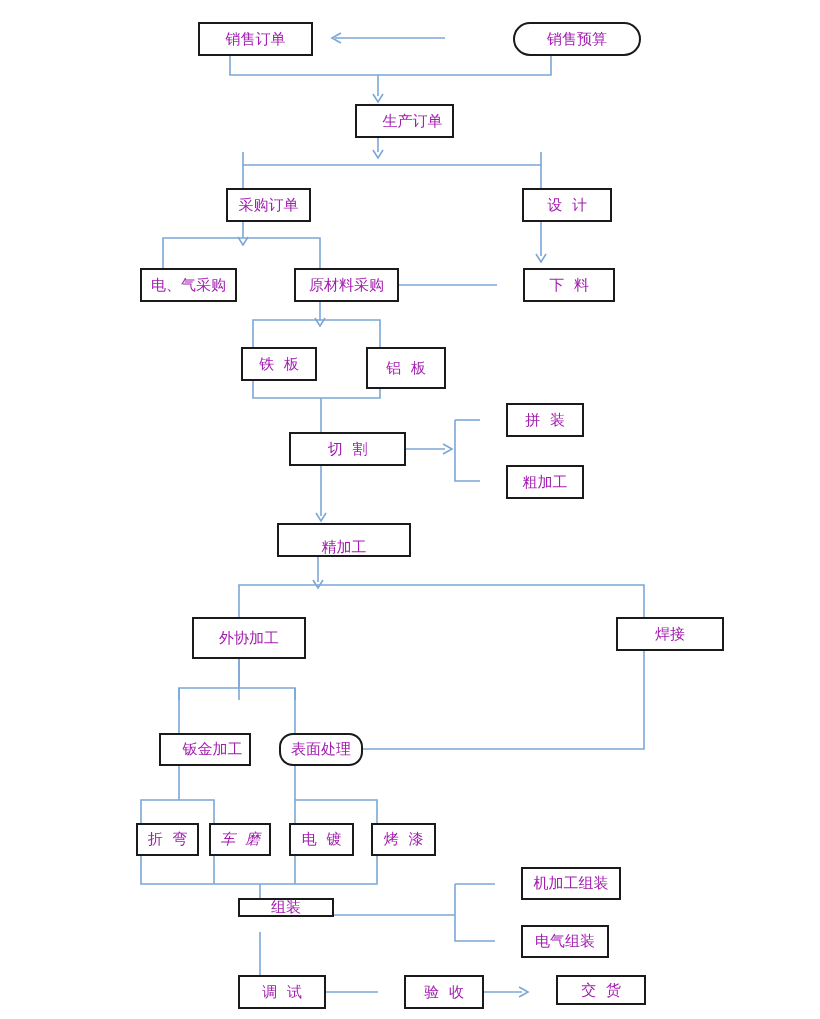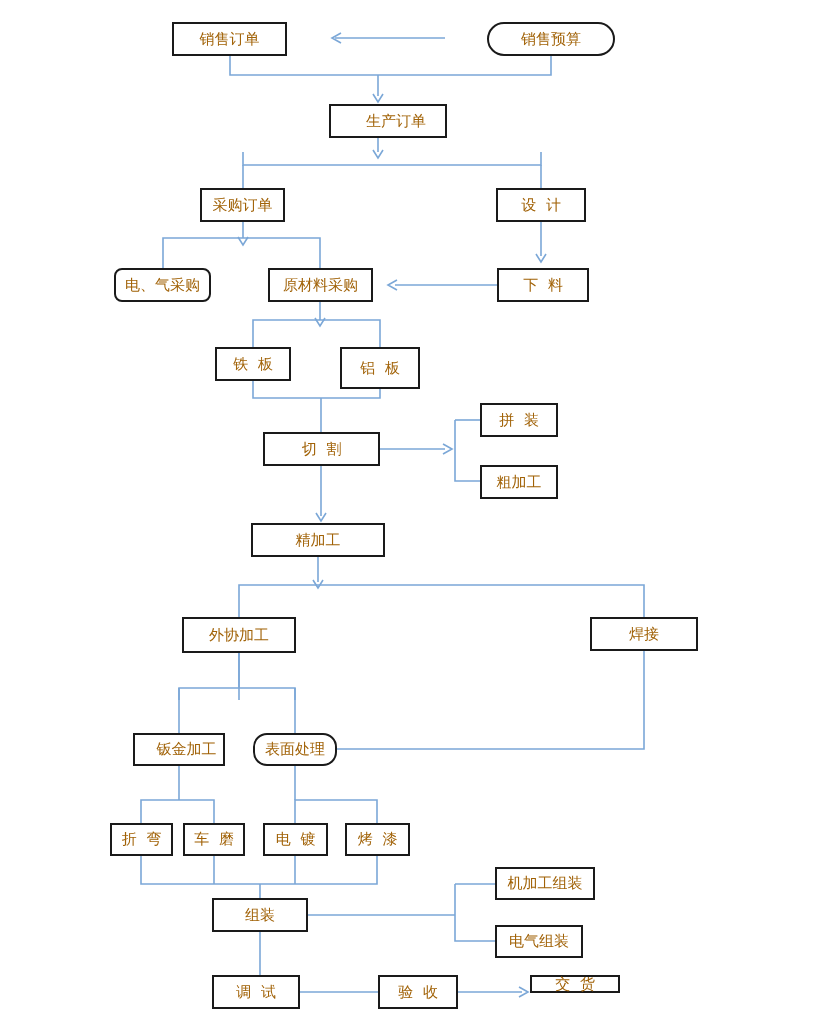--- a/index.html
+++ b/index.html
@@ -25,25 +25,26 @@
     height: 1019px;
   }
   .node {
     position: absolute;
     box-sizing: border-box;
     background: #ffffff;
     border: 2px solid #1a1a1a;
     display: flex;
     align-items: center;
     justify-content: center;
-    color: #a16207;
+    color: #a21caf;
     font-size: 15px;
     line-height: 1;
     white-space: nowrap;
     z-index: 2;
+    margin-left: 26px;
   }
   .node.wide-spaced {
     letter-spacing: 3px;
     text-indent: 3px;
   }
 </style>
 </head>
 <body>
 
 <div id="flowchart-root">
@@ -115,30 +116,30 @@
         <polyline points="519,987 528,992 519,997"></polyline>
       </g>
   </svg>
   <div id="node-layer">
       <div class="node" style="left: 172px; top: 22px; width: 115px; height: 34px;">
         <span>销售订单</span>
       </div>
       <div class="node" style="left: 487px; top: 22px; width: 128px; height: 34px; border-radius: 17px;">
         <span>销售预算</span>
       </div>
-      <div class="node" style="left: 329px; top: 104px; width: 118px; height: 34px; padding-left: 16px;">
+      <div class="node" style="left: 329px; top: 104px; width: 99px; height: 34px; padding-left: 16px;">
         <span>生产订单</span>
       </div>
       <div class="node" style="left: 200px; top: 188px; width: 85px; height: 34px;">
         <span>采购订单</span>
       </div>
       <div class="node wide-spaced" style="left: 496px; top: 188px; width: 90px; height: 34px;">
         <span>设 计</span>
       </div>
-      <div class="node" style="left: 114px; top: 268px; width: 97px; height: 34px; border-radius: 8px;">
+      <div class="node" style="left: 114px; top: 268px; width: 97px; height: 34px;">
         <span>电、气采购</span>
       </div>
       <div class="node" style="left: 268px; top: 268px; width: 105px; height: 34px;">
         <span>原材料采购</span>
       </div>
       <div class="node wide-spaced" style="left: 497px; top: 268px; width: 92px; height: 34px;">
         <span>下 料</span>
       </div>
       <div class="node wide-spaced" style="left: 215px; top: 347px; width: 76px; height: 34px;">
         <span>铁 板</span>
@@ -148,59 +149,59 @@
       </div>
       <div class="node wide-spaced" style="left: 263px; top: 432px; width: 117px; height: 34px;">
         <span>切 割</span>
       </div>
       <div class="node wide-spaced" style="left: 480px; top: 403px; width: 78px; height: 34px;">
         <span>拼 装</span>
       </div>
       <div class="node" style="left: 480px; top: 465px; width: 78px; height: 34px;">
         <span>粗加工</span>
       </div>
-      <div class="node" style="left: 251px; top: 523px; width: 134px; height: 34px;">
+      <div class="node" style="left: 251px; top: 523px; width: 134px; height: 34px; align-items: flex-end;">
         <span>精加工</span>
       </div>
-      <div class="node" style="left: 182px; top: 617px; width: 114px; height: 36px; align-items: center;">
+      <div class="node" style="left: 166px; top: 617px; width: 114px; height: 42px; align-items: center;">
         <span>外协加工</span>
       </div>
       <div class="node" style="left: 590px; top: 617px; width: 108px; height: 34px;">
         <span>焊接</span>
       </div>
       <div class="node" style="left: 133px; top: 733px; width: 92px; height: 33px; padding-left: 15px;">
         <span>钣金加工</span>
       </div>
       <div class="node" style="left: 253px; top: 733px; width: 84px; height: 33px; border-radius: 14px;">
         <span>表面处理</span>
       </div>
       <div class="node wide-spaced" style="left: 110px; top: 823px; width: 63px; height: 33px;">
         <span>折 弯</span>
       </div>
-      <div class="node wide-spaced" style="left: 183px; top: 823px; width: 62px; height: 33px;">
+      <div class="node wide-spaced" style="left: 183px; top: 823px; width: 62px; height: 33px; font-style: italic;">
         <span>车 磨</span>
       </div>
       <div class="node wide-spaced" style="left: 263px; top: 823px; width: 65px; height: 33px;">
         <span>电 镀</span>
       </div>
       <div class="node wide-spaced" style="left: 345px; top: 823px; width: 65px; height: 33px;">
         <span>烤 漆</span>
       </div>
-      <div class="node" style="left: 212px; top: 898px; width: 96px; height: 34px;">
+      <div class="node" style="left: 212px; top: 898px; width: 96px; height: 19px;">
         <span>组装</span>
       </div>
       <div class="node" style="left: 495px; top: 867px; width: 100px; height: 33px;">
         <span>机加工组装</span>
       </div>
       <div class="node" style="left: 495px; top: 925px; width: 88px; height: 33px;">
         <span>电气组装</span>
       </div>
       <div class="node wide-spaced" style="left: 212px; top: 975px; width: 88px; height: 34px;">
         <span>调 试</span>
       </div>
       <div class="node wide-spaced" style="left: 378px; top: 975px; width: 80px; height: 34px;">
         <span>验 收</span>
       </div>
-      <div class="node wide-spaced" style="left: 530px; top: 975px; width: 90px; height: 18px;">
+      <div class="node wide-spaced" style="left: 530px; top: 975px; width: 90px; height: 30px;">
         <span>交 货</span>
       </div>
     </div>
 </div>
 
 </body></html>

